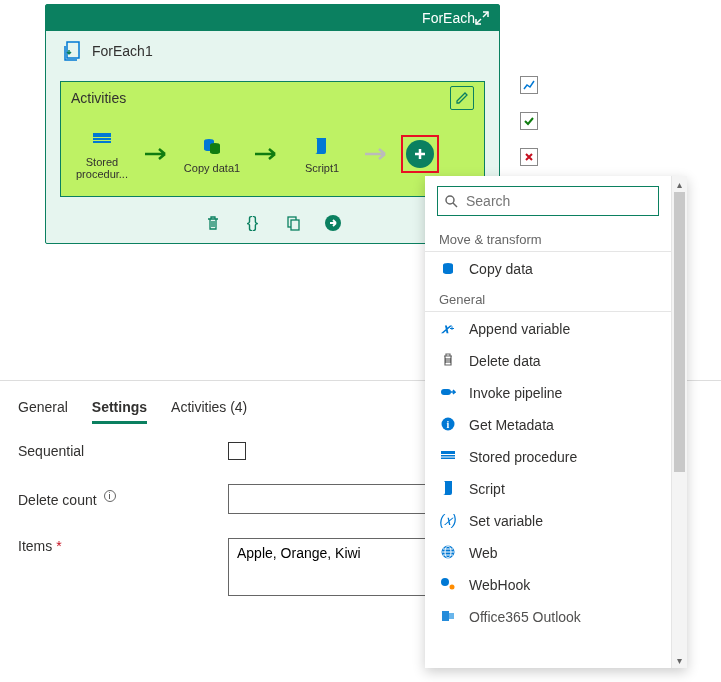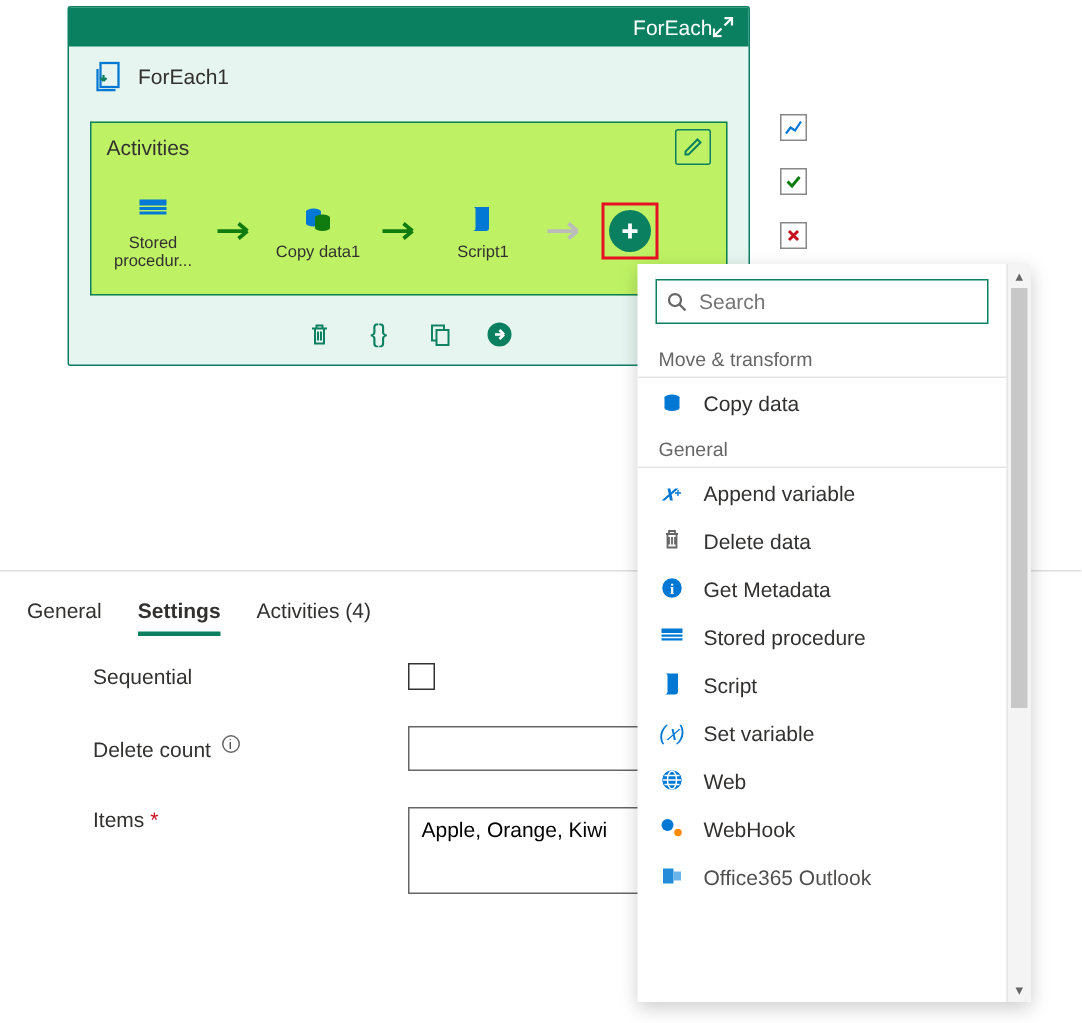--- a/index.html
+++ b/index.html
@@ -124,21 +124,21 @@
     position: absolute;
     left: 0;
     top: 380px;
     width: 721px;
     border-top: 1px solid #ddd;
     padding: 12px 18px;
   }
   .tabs { display: flex; gap: 24px; margin-bottom: 18px; }
   .tab { padding: 6px 0; font-size: 14px; cursor: pointer; }
   .tab.active { border-bottom: 3px solid #0b8060; font-weight: 600; }
-  .form-row { display: flex; align-items: center; margin-bottom: 24px; margin-left: 44px; }
+  .form-row { display: flex; align-items: center; margin-bottom: 24px; }
   .form-label { width: 210px; font-size: 14px; }
   .req { color: #c50f1f; }
   .checkbox {
     width: 18px; height: 18px;
     border: 1px solid #333;
   }
   .text-input {
     border: 1px solid #666;
     padding: 6px 8px;
     font-size: 14px;
@@ -425,20 +425,29 @@
     <div class="menu-item">
       <span class="mi-icon">
         <svg width="14" height="14" viewBox="0 0 14 14" stroke="#666" stroke-width="1.2" fill="none">
             <path d="M3 3 L11 3 M4 3 L4 12 L10 12 L10 3 M5 5 L5 10 M7 5 L7 10 M9 5 L9 10 M5 1 L9 1 L9 3 L5 3 Z"></path>
           </svg>
       </span>
       <span>Delete data</span>
     </div>
     <div class="menu-item">
       <span class="mi-icon">
+        <svg width="16" height="14" viewBox="0 0 16 14">
+            <rect x="1" y="4" width="10" height="6" rx="3" fill="#0078d4"></rect>
+            <path d="M11 7 L15 7 L13 5 M15 7 L13 9" stroke="#0078d4" stroke-width="1.5" fill="none"></path>
+          </svg>
+      </span>
+      <span>Invoke pipeline</span>
+    </div>
+    <div class="menu-item">
+      <span class="mi-icon">
         <svg width="14" height="14" viewBox="0 0 14 14">
             <circle cx="7" cy="7" r="6.5" fill="#0078d4"></circle>
             <text x="7" y="11" text-anchor="middle" fill="#fff" font-size="10" font-weight="bold" font-family="serif">i</text>
           </svg>
       </span>
       <span>Get Metadata</span>
     </div>
     <div class="menu-item">
       <span class="mi-icon">
         <svg width="16" height="14" viewBox="0 0 16 14">

